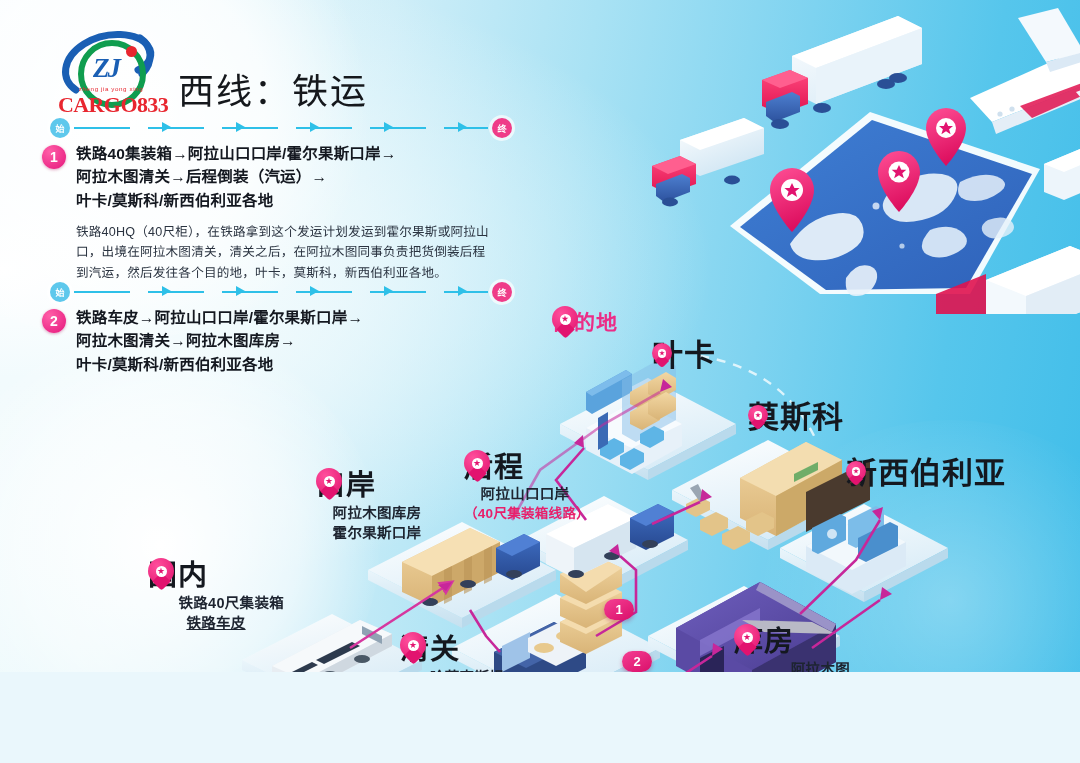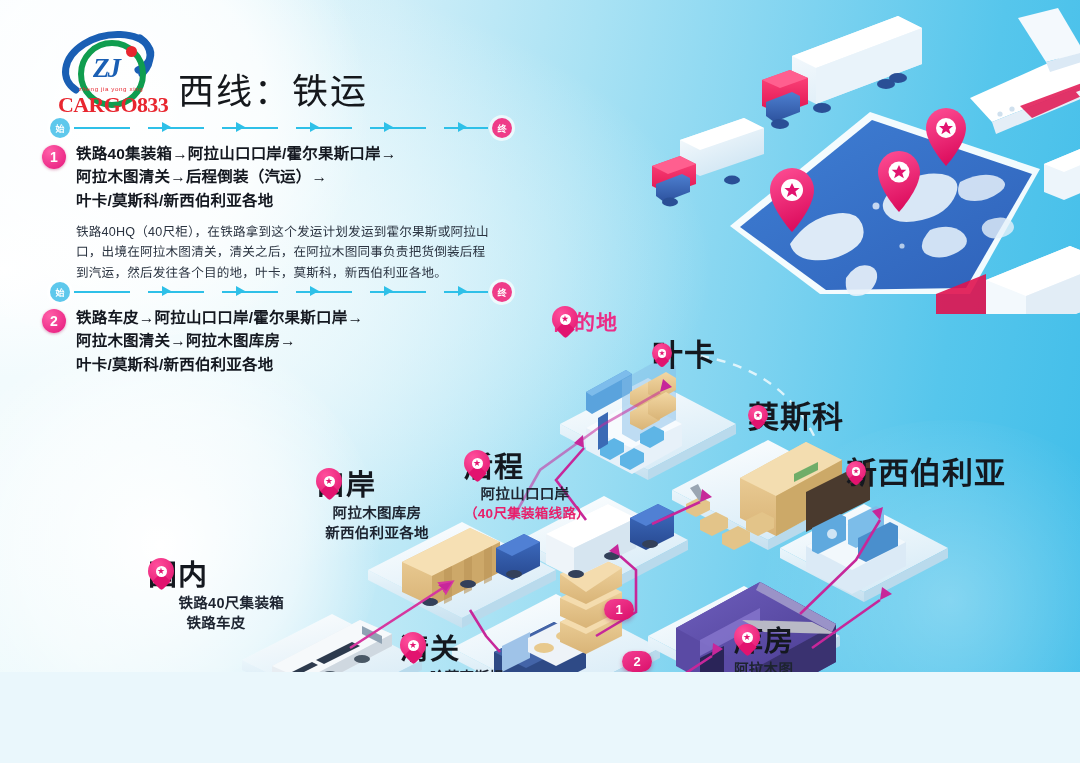--- a/index.html
+++ b/index.html
@@ -537,35 +537,35 @@
     <div style="display:flex;align-items:center;gap:4px;">
       <div class="pin">
         <div class="head"></div>
           <div class="tail"></div>
           <div class="dot"></div>
           <div class="star"></div>
       </div>
       <div class="ttl">国内</div>
     </div>
     <div class="sub" style="margin-top:4px;text-align:right;width:136px;">铁路40尺集装箱</div>
-    <div class="sub" style="text-align:center;width:136px;">铁路车皮</div>
+    <div class="sub" style="text-align:center;width:136px;text-decoration:underline;">铁路车皮</div>
   </div>
 
   <div class="node" style="left:316px;top:470px;">
     <div style="display:flex;align-items:center;gap:4px;">
       <div class="pin">
         <div class="head"></div>
           <div class="tail"></div>
           <div class="dot"></div>
           <div class="star"></div>
       </div>
       <div class="ttl">口岸</div>
     </div>
     <div class="sub" style="margin-top:4px;text-align:center;width:122px;">阿拉木图库房</div>
-    <div class="sub" style="text-align:center;width:122px;">新西伯利亚各地</div>
+    <div class="sub" style="text-align:center;width:122px;">霍尔果斯口岸</div>
   </div>
 
   <div class="node" style="left:400px;top:634px;">
     <div style="display:flex;align-items:center;gap:4px;">
       <div class="pin">
         <div class="head"></div>
           <div class="tail"></div>
           <div class="dot"></div>
           <div class="star"></div>
       </div>
@@ -591,21 +591,21 @@
   <div class="node" style="left:734px;top:626px;">
     <div style="display:flex;align-items:center;gap:4px;">
       <div class="pin">
         <div class="head"></div>
           <div class="tail"></div>
           <div class="dot"></div>
           <div class="star"></div>
       </div>
       <div class="ttl">库房</div>
     </div>
-    <div class="sub" style="margin-top:4px;text-align:left;width:116px;">阿拉木图</div>
+    <div class="sub" style="margin-top:4px;text-align:right;width:116px;">阿拉木图</div>
     <div class="sub red" style="text-align:center;width:128px;margin-left:-6px;">（铁路车皮线路）</div>
   </div>
 
   <div class="node" style="left:552px;top:312px;">
     <div style="display:flex;align-items:center;gap:5px;">
       <div class="pin">
         <div class="head"></div>
           <div class="tail"></div>
           <div class="dot"></div>
           <div class="star"></div>

